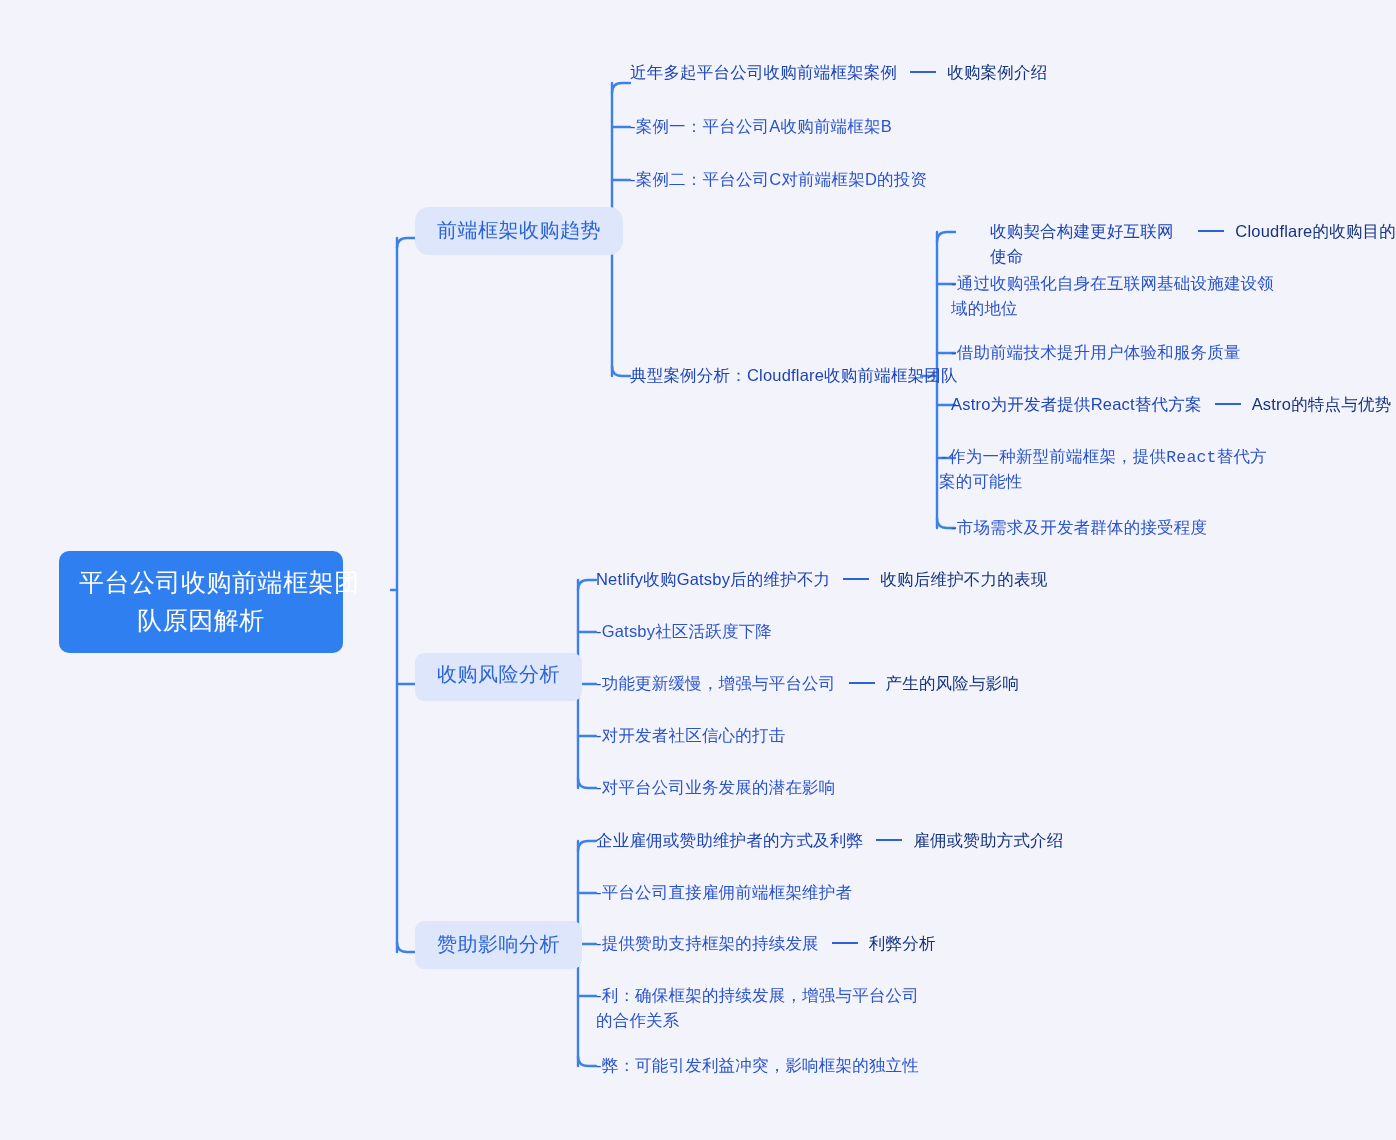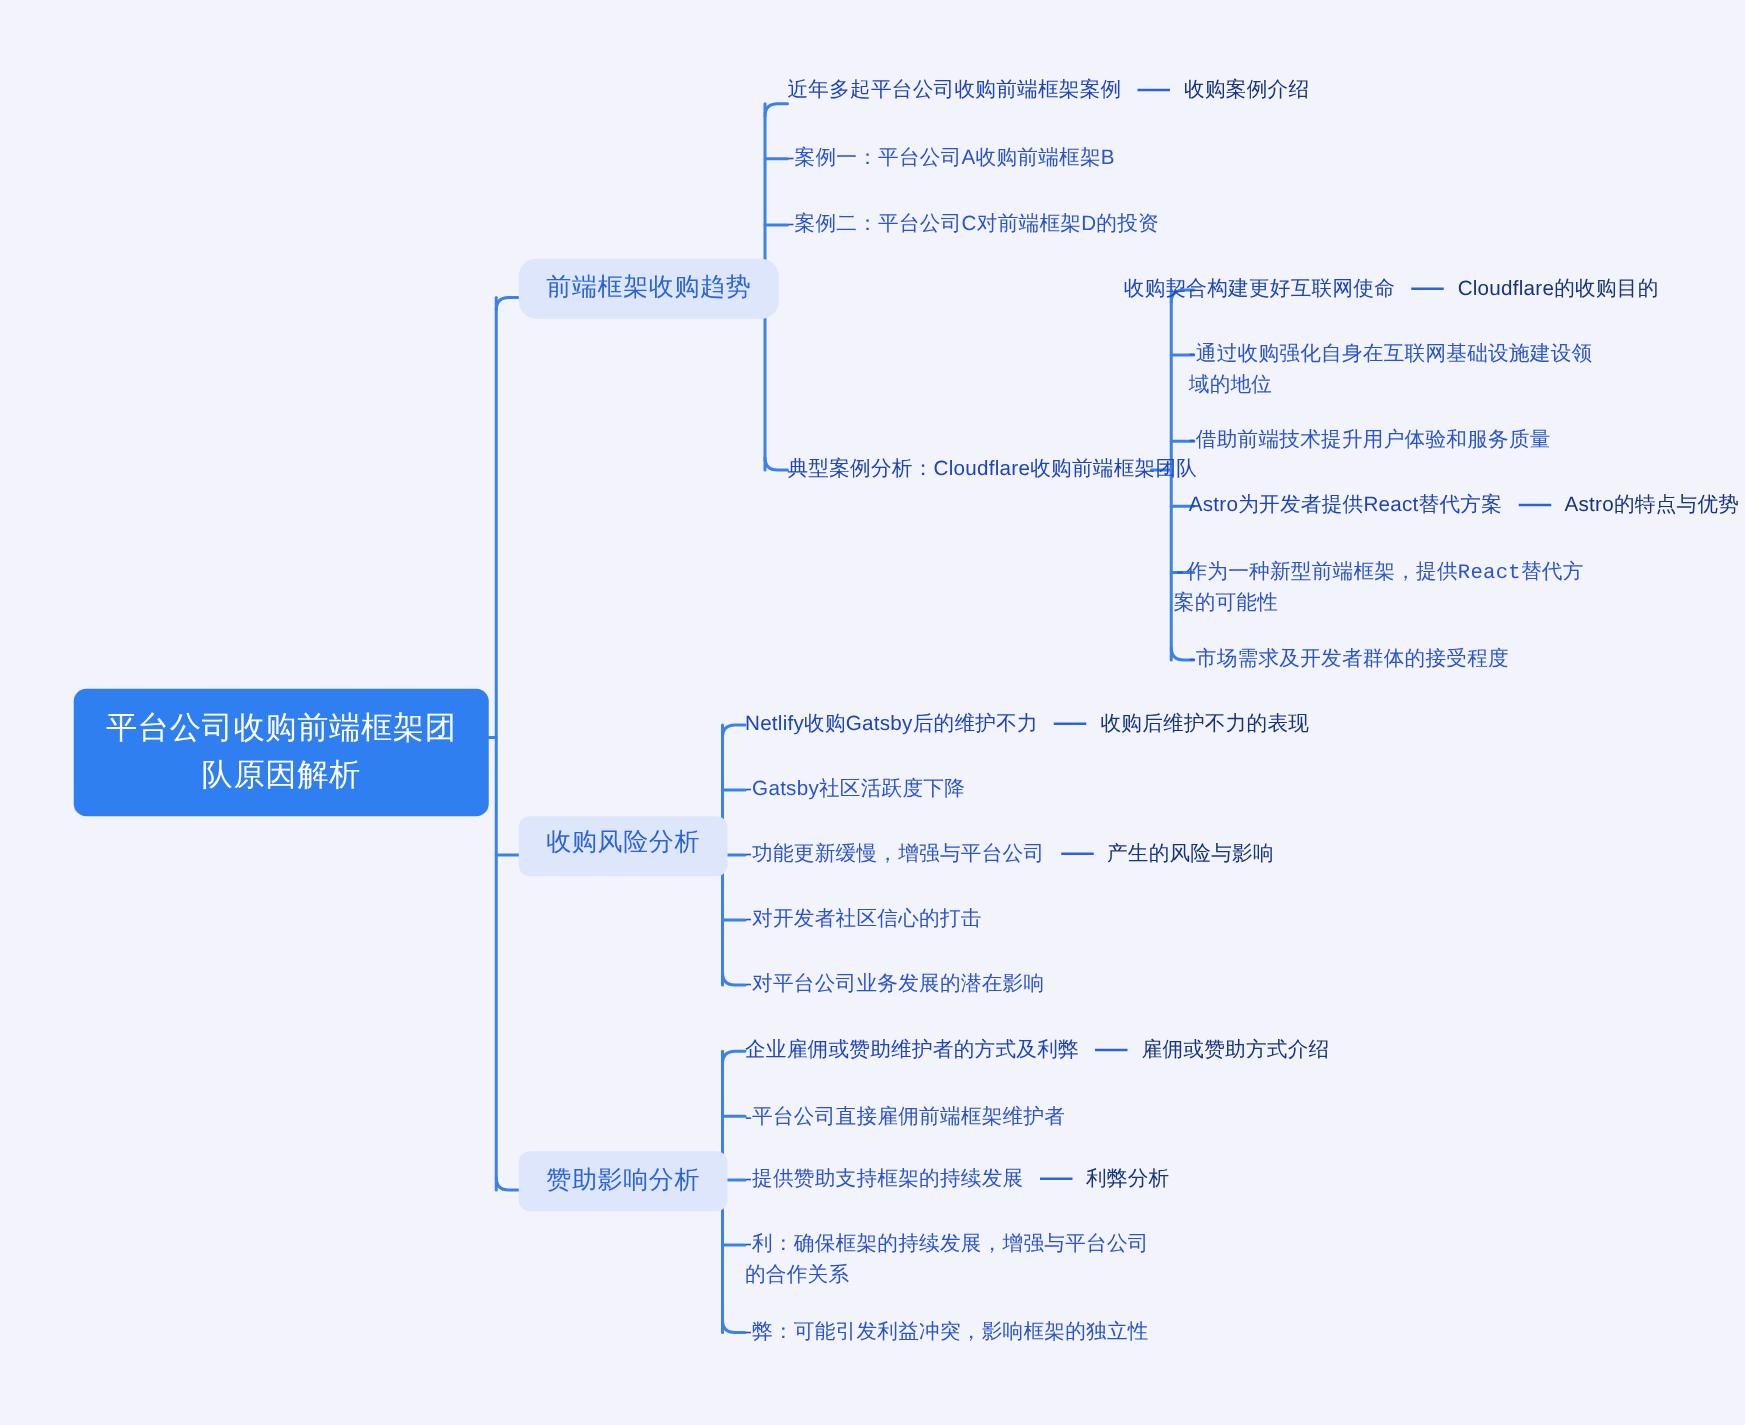--- a/index.html
+++ b/index.html
@@ -133,21 +133,21 @@
     <path d="M562 952 H578"></path>
 
     <path d="M578 841 V1066"></path>
     <path d="M578 851 Q578 841 588 841 H596"></path>
     <path d="M578 893 Q578 893 588 893 H596"></path>
     <path d="M578 944 Q578 944 588 944 H596"></path>
     <path d="M578 996 Q578 996 588 996 H596"></path>
     <path d="M578 1056 Q578 1066 588 1066 H596"></path>
   </svg>
 
-  <div class="node root" style="left:59px; top:551px; width:332px;">平台公司收购前端框架团
+  <div class="node root" style="left:59px; top:551px; width:284px;">平台公司收购前端框架团
 队原因解析</div>
 
   <div class="node branch" style="left:415px; top:207px;border-radius:14px;">前端框架收购趋势</div>
 
   <div class="node leaf" style="left:630px; top:114px;">
     <span class="leaf-text">-案例一：平台公司A收购前端框架B</span>
   </div>
 
   <div class="node leaf" style="left:630px; top:60px;">
     <span class="leaf-text head">近年多起平台公司收购前端框架案例</span>
@@ -156,21 +156,21 @@
   </div>
 
   <div class="node leaf" style="left:630px; top:167px;">
     <span class="leaf-text">-案例二：平台公司C对前端框架D的投资</span>
   </div>
 
   <div class="node leaf" style="left:630px; top:363px;">
     <span class="leaf-text head">典型案例分析：Cloudflare收购前端框架团队</span>
   </div>
 
-  <div class="node leaf" style="left:899px; top:219px;">
+  <div class="node leaf" style="left:990px; top:219px;">
     <span class="leaf-text head">收购契合构建更好互联网使命</span>
     <span class="dash"></span>
     <span class="tag">Cloudflare的收购目的</span>
   </div>
 
   <div class="node leaf" style="left:951px; top:271px;">
     <span class="leaf-text">-通过收购强化自身在互联网基础设施建设领
 域的地位</span>
   </div>
 
@@ -220,21 +220,21 @@
   </div>
 
   <div class="node branch" style="left:415px; top:921px;">赞助影响分析</div>
 
   <div class="node leaf" style="left:596px; top:828px;">
     <span class="leaf-text head">企业雇佣或赞助维护者的方式及利弊</span>
     <span class="dash"></span>
     <span class="tag">雇佣或赞助方式介绍</span>
   </div>
 
-  <div class="node leaf" style="left:596px; top:880px;font-family:Liberation Serif, serif;">
+  <div class="node leaf" style="left:596px; top:880px;">
     <span class="leaf-text">-平台公司直接雇佣前端框架维护者</span>
   </div>
 
   <div class="node leaf" style="left:596px; top:931px;">
     <span class="leaf-text">-提供赞助支持框架的持续发展</span>
     <span class="dash"></span>
     <span class="tag">利弊分析</span>
   </div>
 
   <div class="node leaf" style="left:596px; top:983px;">

